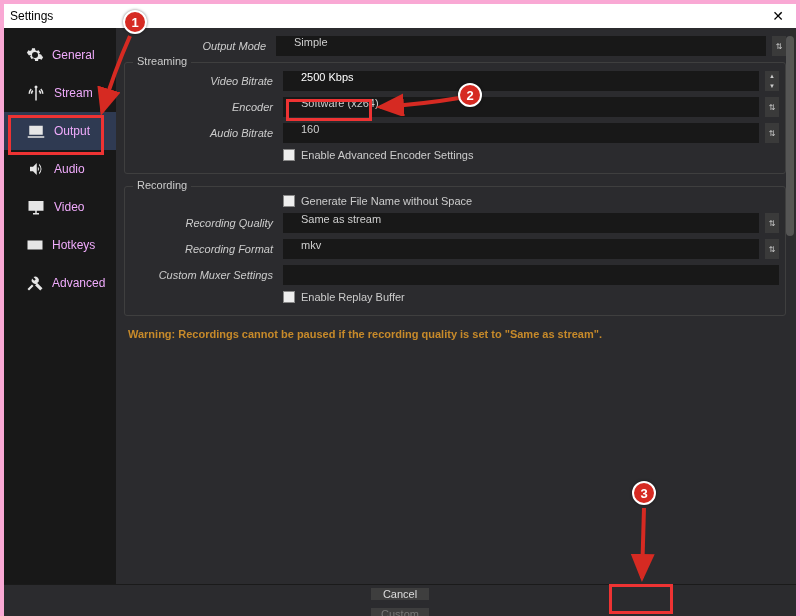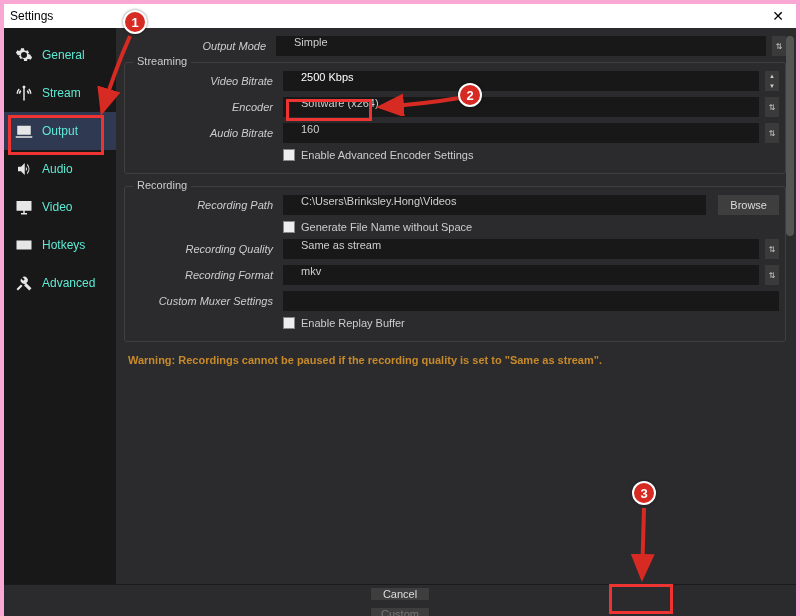--- a/index.html
+++ b/index.html
@@ -2,21 +2,21 @@
 <html><head>
 <meta charset="utf-8">
 <style>
 * { box-sizing: border-box; margin: 0; padding: 0; font-family: "Segoe UI", Arial, sans-serif; }
 body { background: #fff; width: 800px; height: 616px; overflow: hidden; }
 .window { width: 800px; height: 616px; border: 4px solid #f9a8d4; background: #2b2b2e; position: relative; }
 .titlebar { height: 24px; background: #fff; display: flex; align-items: center; padding: 0 6px; justify-content: space-between; color: #000; font-size: 12px; }
 .titlebar .close { font-size: 14px; cursor: pointer; padding: 0 6px; }
 .body { display: flex; height: calc(616px - 24px - 36px); }
 .sidebar { width: 112px; background: #181818; display: flex; flex-direction: column; padding-top: 8px; }
-.sidebar-item { display: flex; align-items: center; gap: 8px; padding: 9px 10px; color: #5eead4; font-size: 12px; cursor: pointer; position: relative; }
+.sidebar-item { display: flex; align-items: center; gap: 8px; padding: 9px 22px; color: #f0abfc; font-size: 12px; cursor: pointer; position: relative; }
 .sidebar-item.active { background: #2f3a52; }
 .sidebar-item .icon { width: 20px; height: 20px; display: flex; align-items: center; justify-content: center; }
 .sidebar-item svg { fill: #e6e6e6; }
 .content { flex: 1; background: #2b2b2e; padding: 8px 10px 8px 8px; overflow-y: auto; position: relative; }
 .scrollbar { position: absolute; right: 2px; top: 8px; width: 8px; height: 200px; background: #555; border-radius: 4px; }
 .row { display: flex; align-items: center; margin-bottom: 6px; font-size: 11px; }
 .row .lbl { width: 152px; text-align: right; color: #ccc; padding-right: 10px; font-style: italic; }
 .row .ctl { flex: 1; display: flex; align-items: center; gap: 6px; }
 .select, .input { background: #181818; color: #cfcfcf; border: none; height: 20px; font-size: 11px; padding: 0 18px; flex: 1; position: relative; }
 .select.sm { max-width: 500px; }
@@ -149,27 +149,20 @@
             <div class="checkbox">
               <div class="box"></div>
               <span>Enable Advanced Encoder Settings</span>
             </div>
           </div>
         </div>
       </div>
 
       <div class="group">
         <div class="group-title">Recording</div>
-        <div class="row">
-          <div class="lbl">Recording Path</div>
-          <div class="ctl">
-            <div class="input">C:\Users\Brinksley.Hong\Videos</div>
-            <button class="btn-browse">Browse</button>
-          </div>
-        </div>
         <div class="row">
           <div class="lbl"></div>
           <div class="ctl">
             <div class="checkbox">
               <div class="box"></div>
               <span>Generate File Name without Space</span>
             </div>
           </div>
         </div>
         <div class="row">

